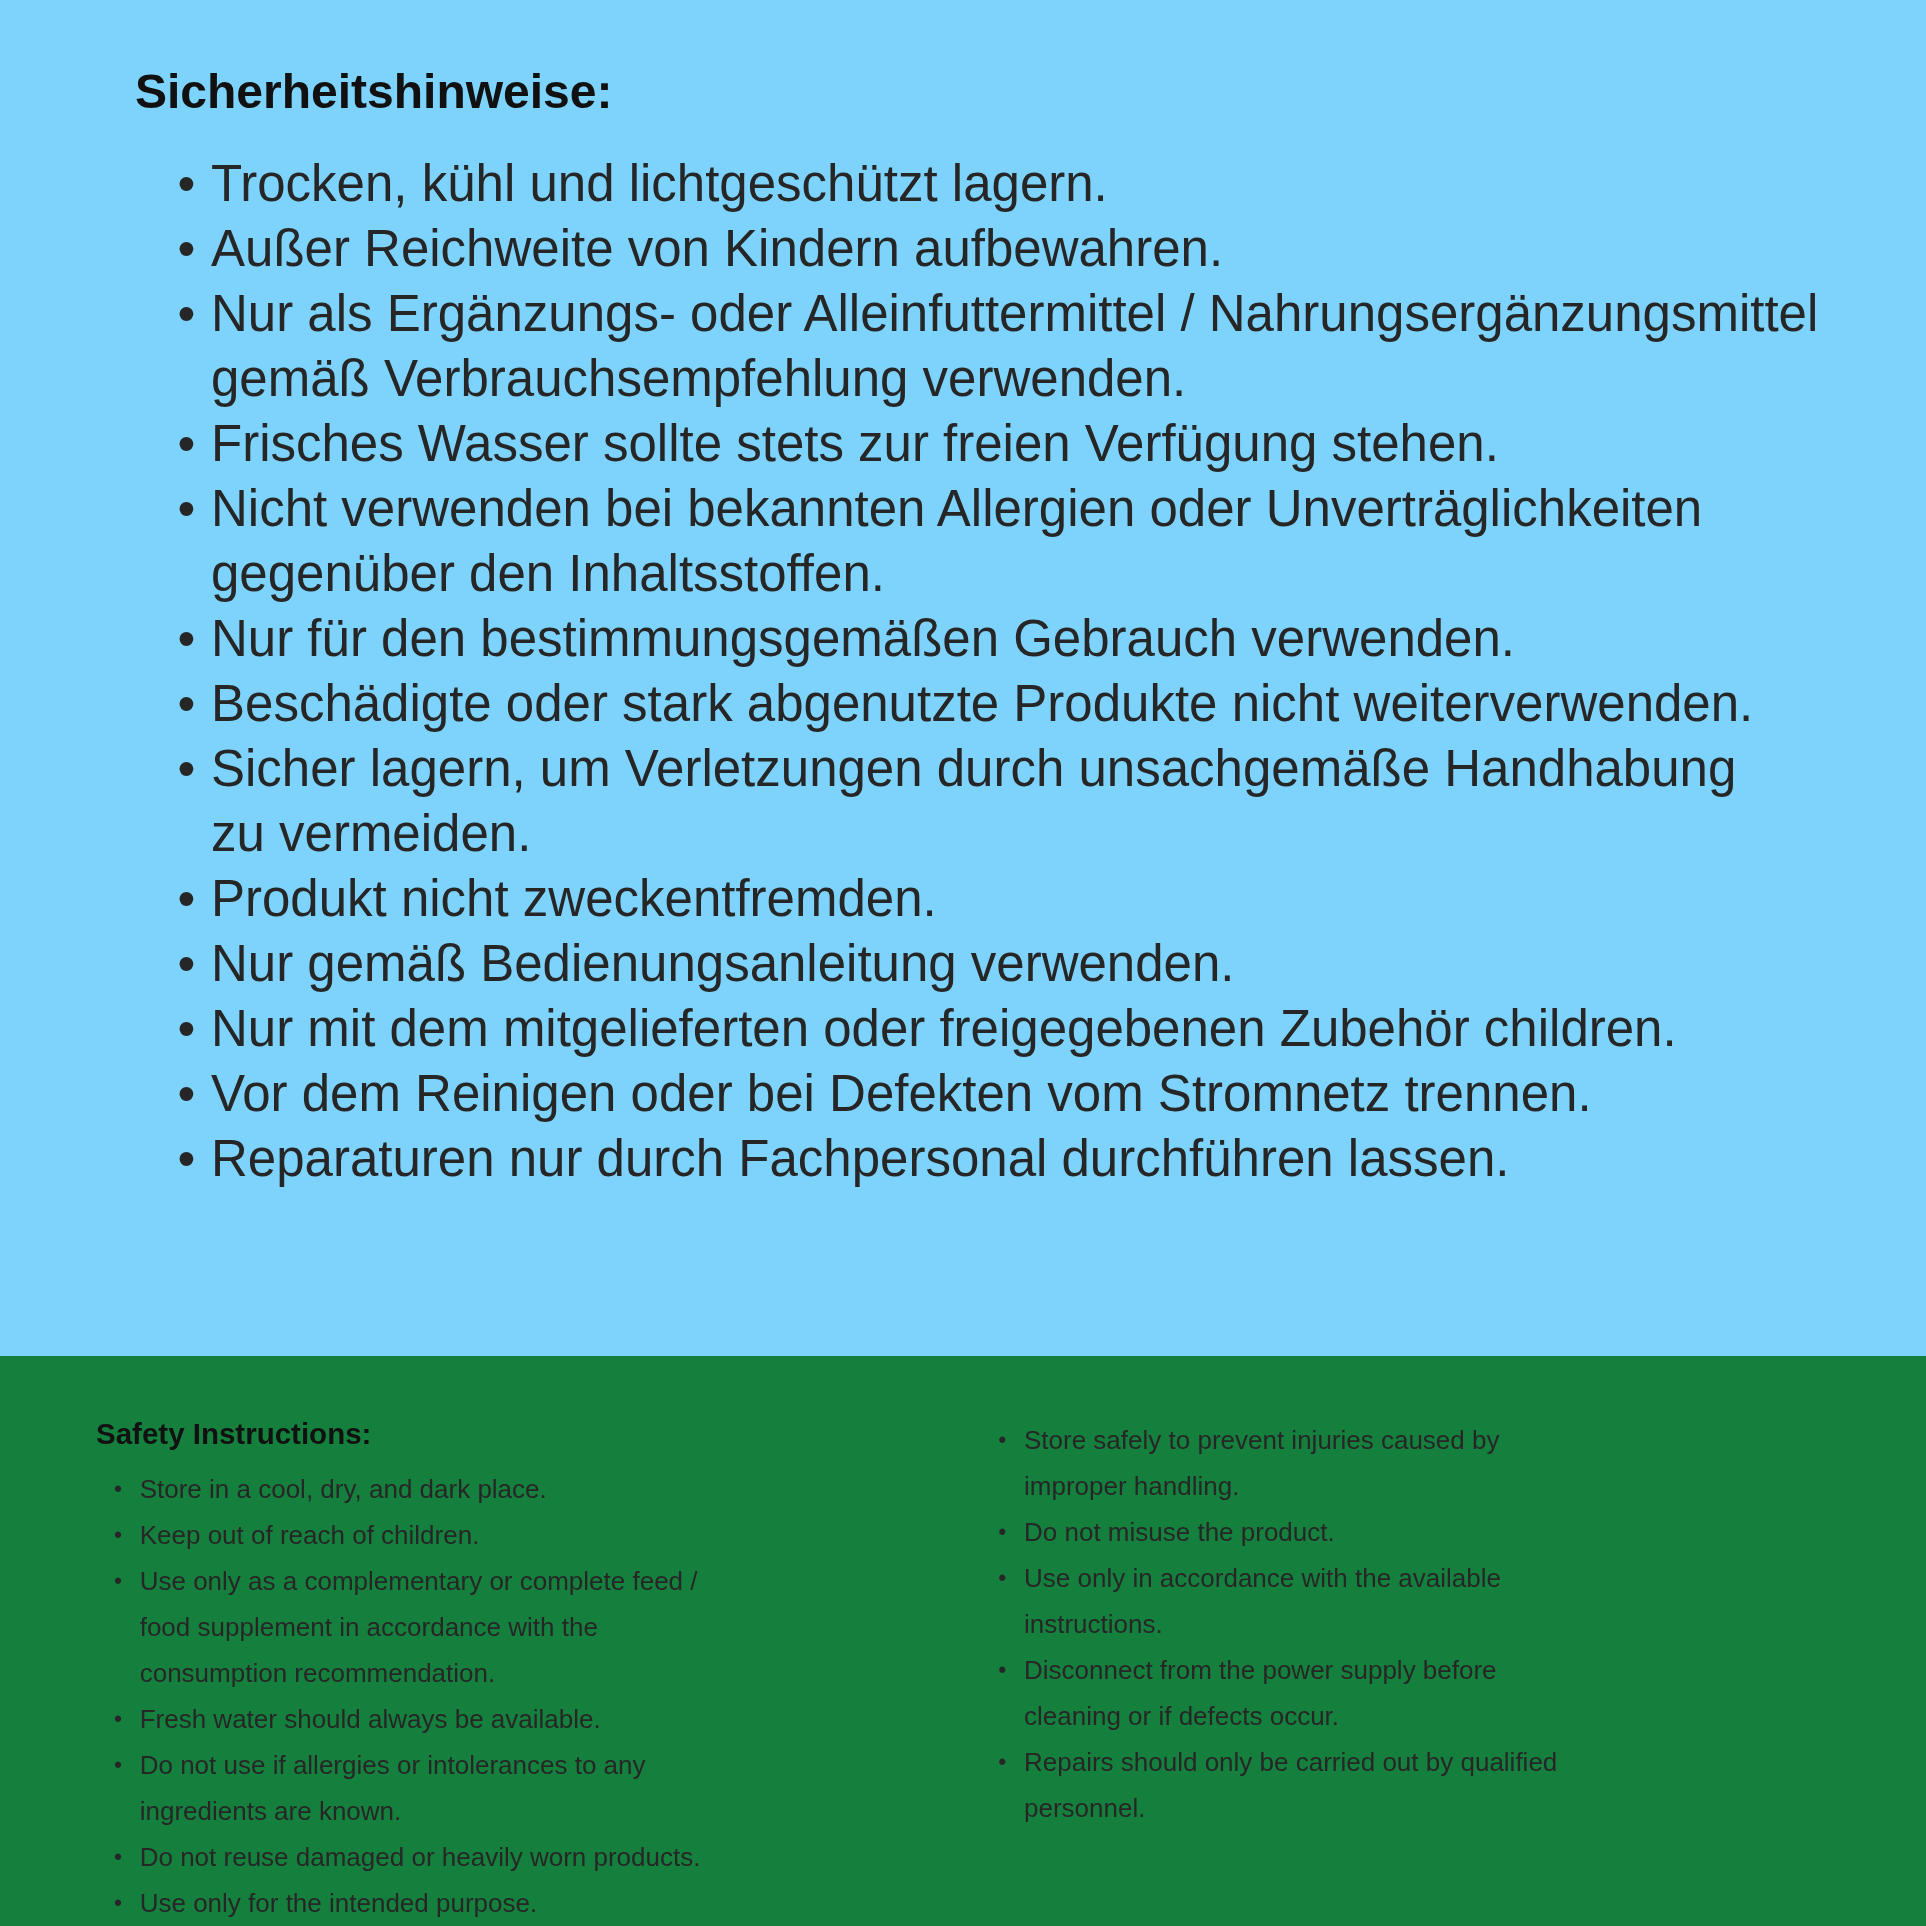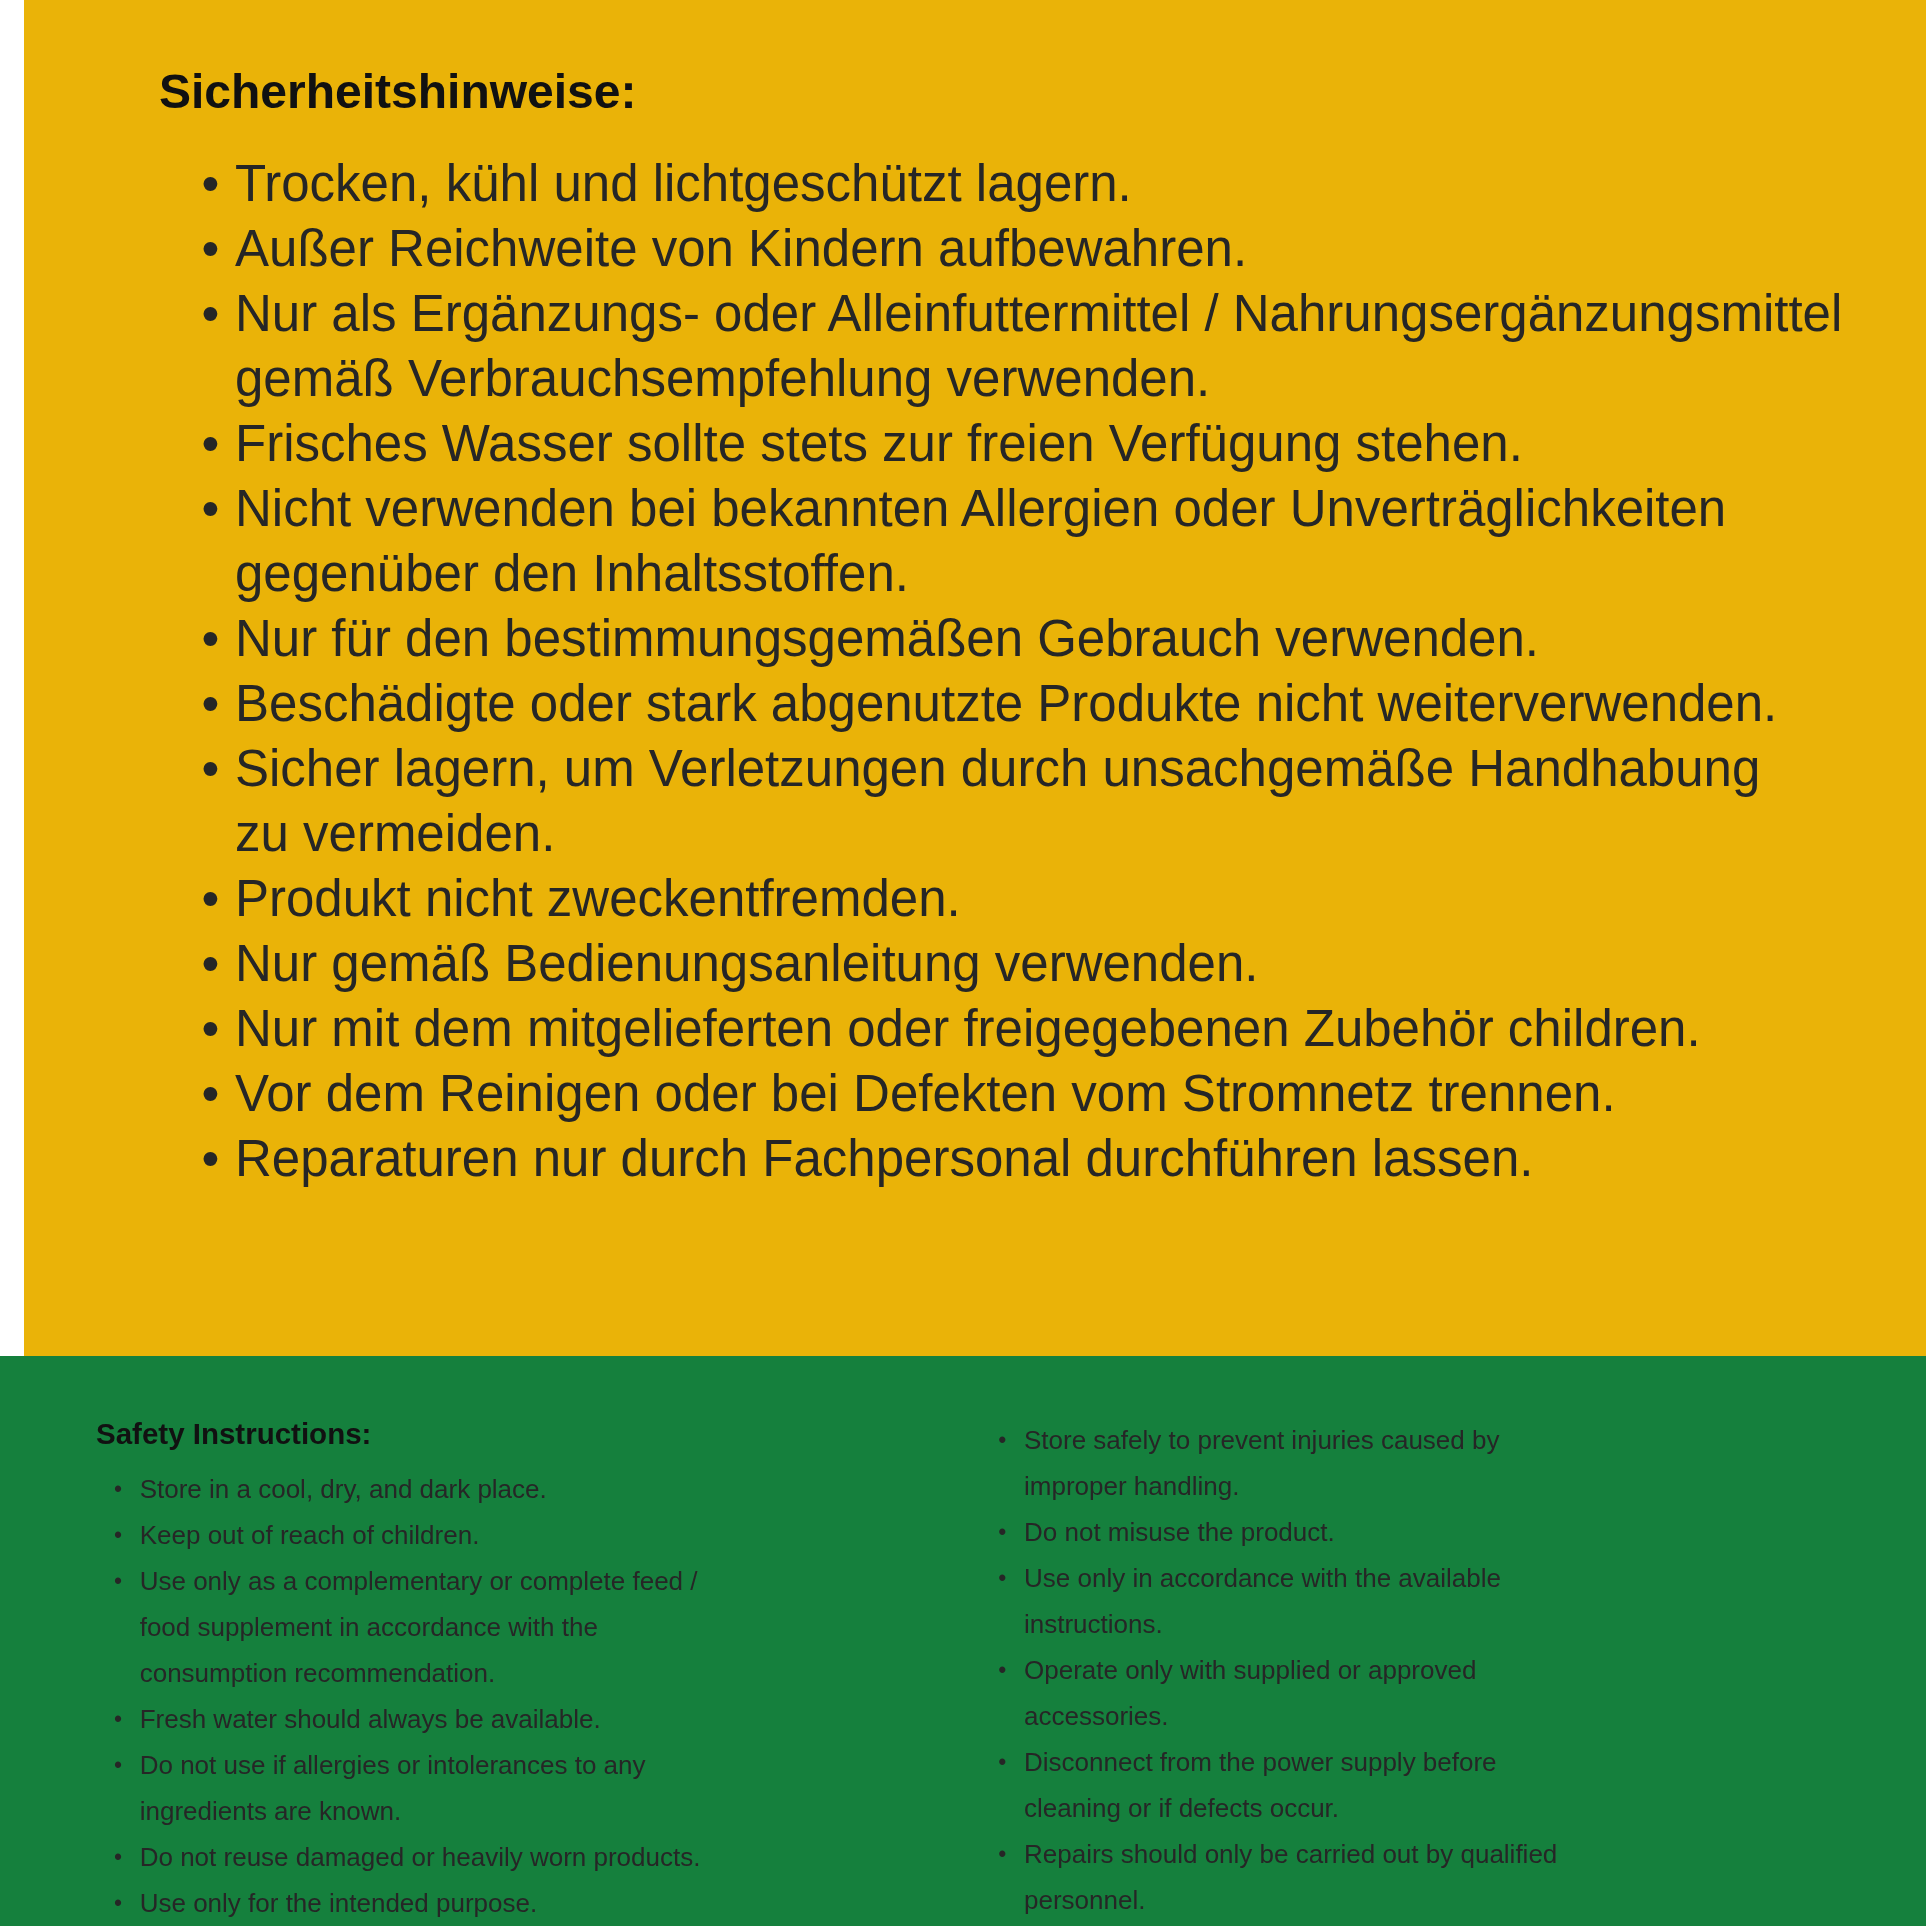--- a/index.html
+++ b/index.html
@@ -13,23 +13,22 @@
     width: 1926px;
     height: 1926px;
     display: flex;
     flex-direction: column;
     overflow: hidden;
   }
 
   
   .german-section {
     height: 1567px;
-    background: #eab308;
+    background: #7dd3fc;
     padding: 64px 64px 0 135px;
-    margin-left: 24px;
   }
   .german-title {
     font-size: 48px;
     font-weight: 700;
     color: #111111;
     margin-bottom: 32px;
   }
   .german-list {
     list-style: none;
     margin-left: 40px;
@@ -132,22 +131,20 @@
         <li>Use only for the intended purpose.</li>
       </ul>
     </div>
     <div class="col-right">
       <ul class="english-list">
         <li>Store safely to prevent injuries caused by
 improper handling.</li>
         <li>Do not misuse the product.</li>
         <li>Use only in accordance with the available
 instructions.</li>
-        <li>Operate only with supplied or approved
-accessories.</li>
         <li>Disconnect from the power supply before
 cleaning or if defects occur.</li>
         <li>Repairs should only be carried out by qualified
 personnel.</li>
       </ul>
     </div>
   </section>
 
 </div>
 

